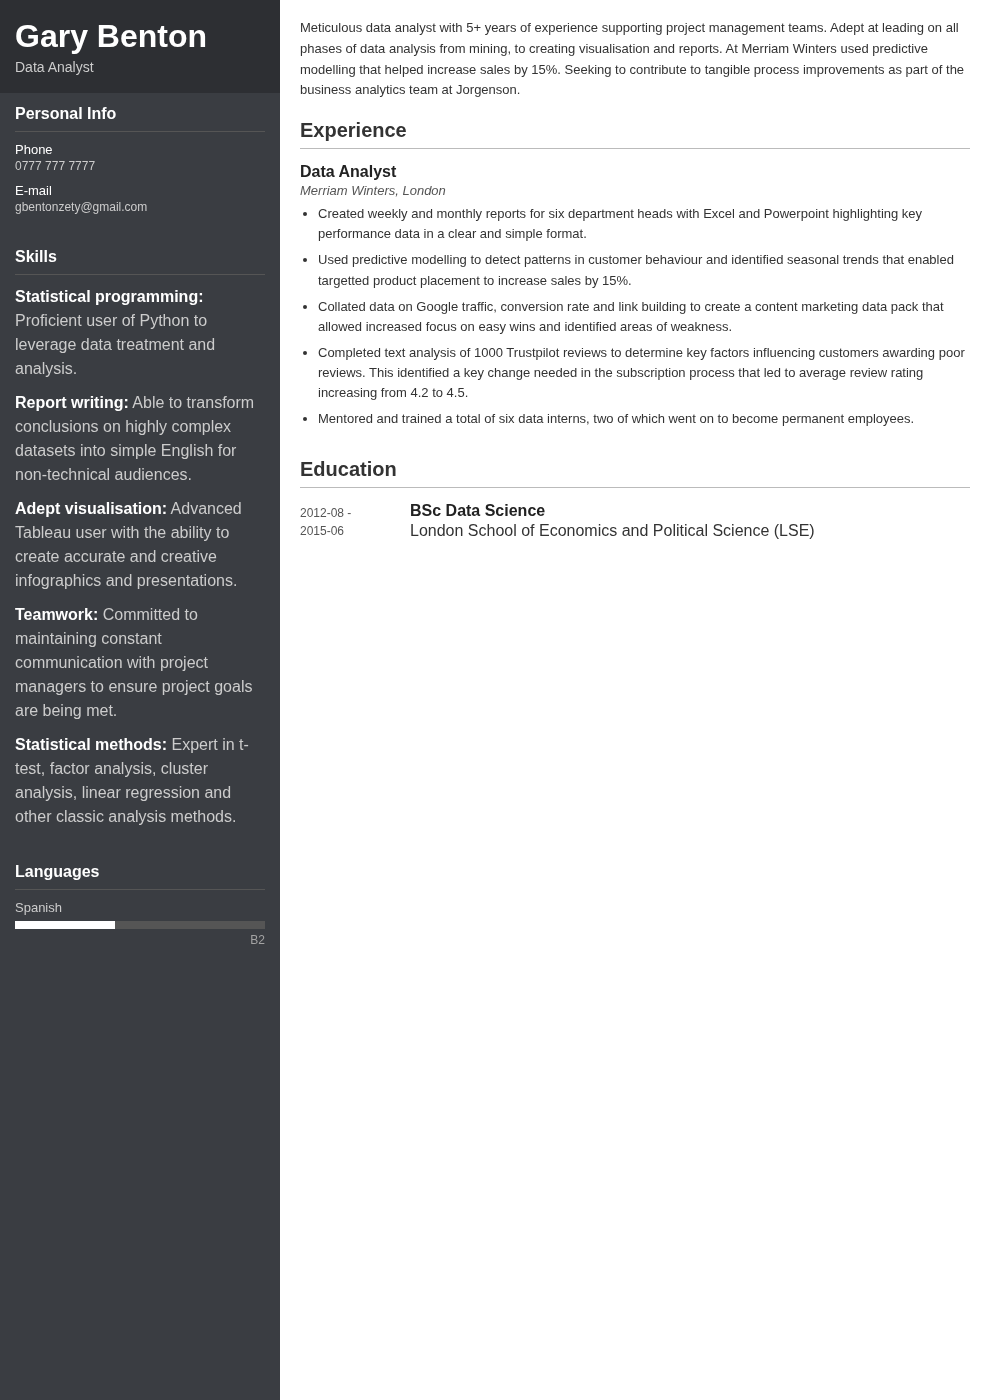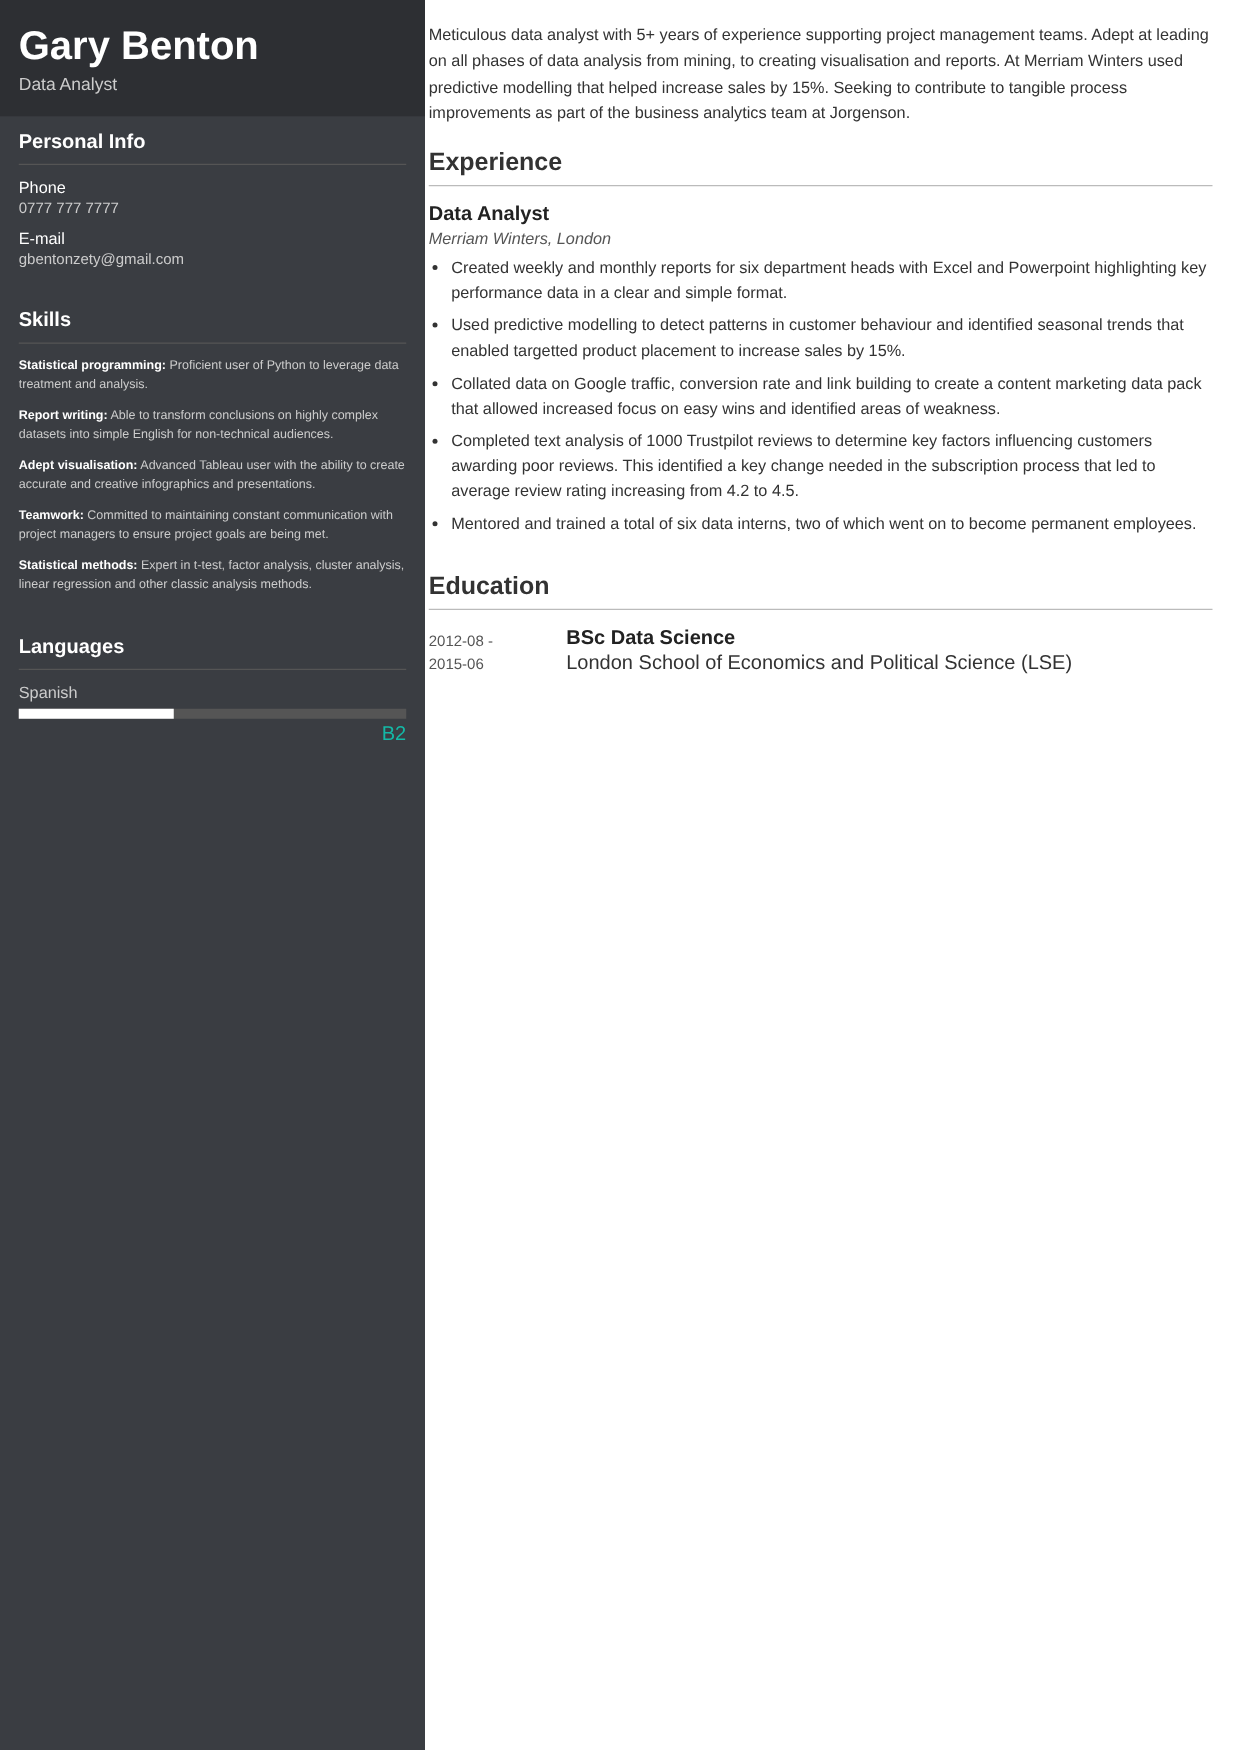--- a/index.html
+++ b/index.html
@@ -5,21 +5,21 @@
     * { box-sizing: border-box; margin: 0; padding: 0; }
     body {
       font-family: Arial, Helvetica, sans-serif;
       font-size: 13px;
       background: #fff;
       width: 990px;
       min-height: 1400px;
       display: flex;
     }
     .sidebar {
-      width: 340px;
+      width: 280px;
       min-height: 1400px;
       background: #3a3d42;
       color: #fff;
       padding: 0;
       flex-shrink: 0;
     }
     .sidebar-header {
       background: #2d2f33;
       padding: 18px 15px 18px 15px;
     }
@@ -50,21 +50,21 @@
       color: #fff;
       font-size: 13px;
       margin-bottom: 2px;
     }
     .info-value {
       color: #ccc;
       font-size: 12px;
       margin-bottom: 10px;
     }
     .skill-item {
-      font-size: 10px;
+      font-size: 16px;
       color: #ccc;
       margin-bottom: 10px;
       line-height: 1.5;
     }
     .skill-item strong {
       color: #fff;
       font-weight: bold;
     }
     .lang-name {
       font-size: 13px;
@@ -77,27 +77,27 @@
       background: #555;
       border-radius: 0;
       margin-bottom: 4px;
     }
     .lang-bar-fill {
       height: 8px;
       background: #fff;
     }
     .lang-level {
       text-align: right;
-      color: #14b8a6;
-      font-size: 16px;
+      color: #a3a3a3;
+      font-size: 12px;
       margin-top: 2px;
     }
     .main {
       flex: 1;
-      padding: 18px 20px 20px 3px;
+      padding: 18px 20px 20px 20px;
       background: #fff;
       color: #222;
       border-radius: 20px;
     }
     .summary-text {
       font-size: 13px;
       color: #333;
       line-height: 1.6;
       margin-bottom: 18px;
     }

